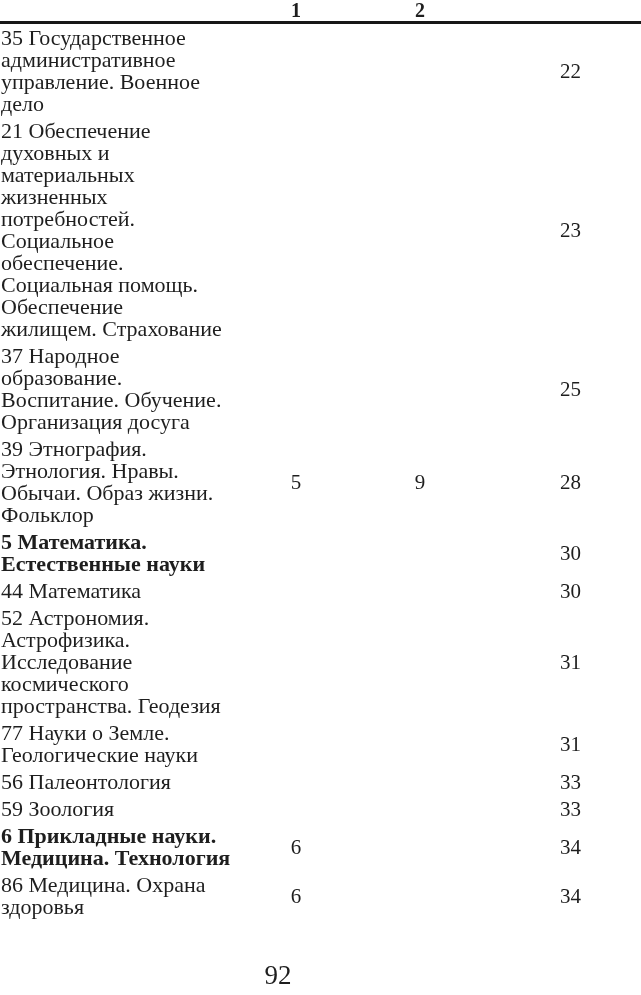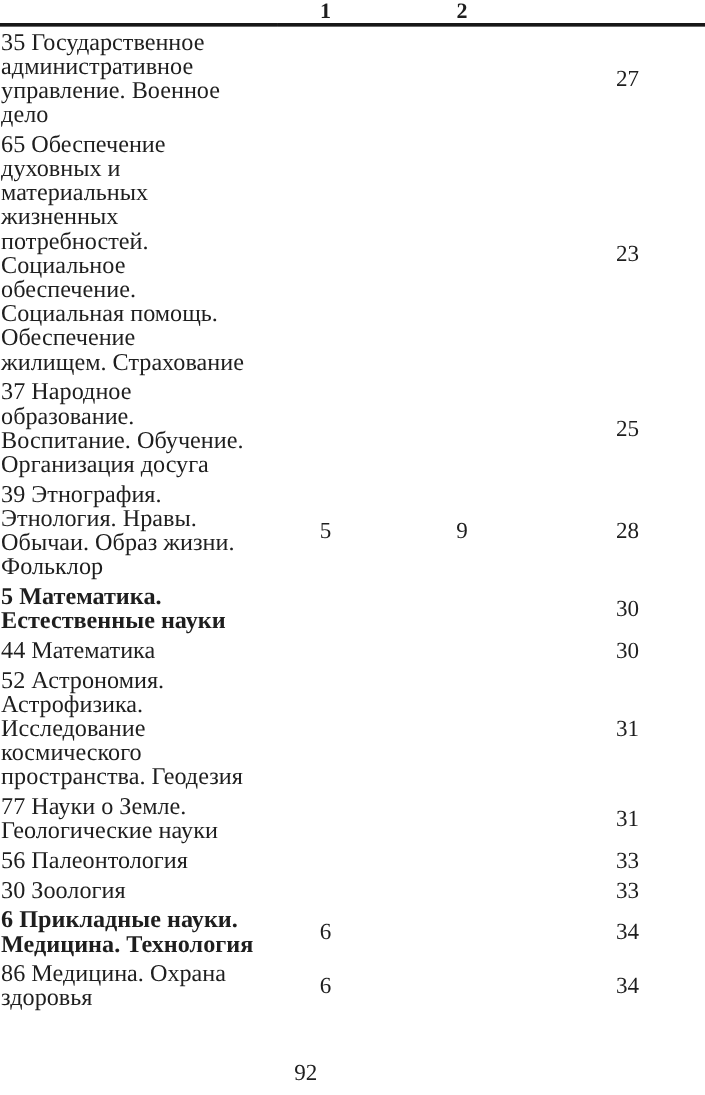--- a/index.html
+++ b/index.html
@@ -57,21 +57,21 @@
   }
   tr.bold td.lbl {
     font-weight: bold;
   }
   .folio {
     position: absolute;
     top: 963px;
     left: 0;
     width: 556px;
     text-align: center;
-    font-size: 21px;
+    font-size: 27px;
     line-height: 24px;
   }
 </style>
 </head>
 <body>
 
 <div class="sheet">
 
   <table class="toc">
     <colgroup>
@@ -89,24 +89,24 @@
       </tr>
     </thead>
     <tbody>
         <tr>
           <td class="lbl">35 Государственное
 административное
 управление. Военное
 дело</td>
           <td class="num"></td>
           <td class="num"></td>
-          <td class="num">27</td>
+          <td class="num">22</td>
         </tr>
         <tr>
-          <td class="lbl">65 Обеспечение
+          <td class="lbl">21 Обеспечение
 духовных и
 материальных
 жизненных
 потребностей.
 Социальное
 обеспечение.
 Социальная помощь.
 Обеспечение
 жилищем. Страхование</td>
           <td class="num"></td>
@@ -161,21 +161,21 @@
           <td class="num"></td>
           <td class="num">31</td>
         </tr>
         <tr>
           <td class="lbl">56 Палеонтология</td>
           <td class="num"></td>
           <td class="num"></td>
           <td class="num">33</td>
         </tr>
         <tr>
-          <td class="lbl">30 Зоология</td>
+          <td class="lbl">59 Зоология</td>
           <td class="num"></td>
           <td class="num"></td>
           <td class="num">33</td>
         </tr>
         <tr class="bold">
           <td class="lbl">6 Прикладные науки.
 Медицина. Технология</td>
           <td class="num">6</td>
           <td class="num"></td>
           <td class="num">34</td>

